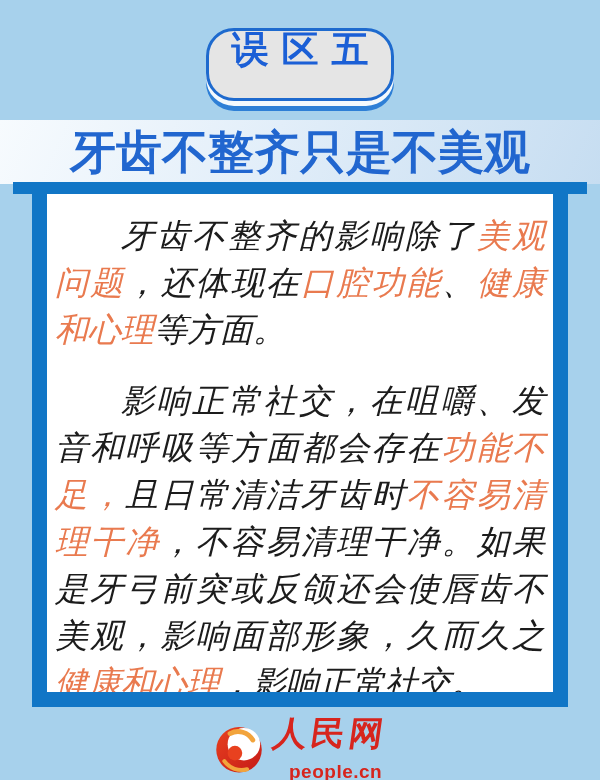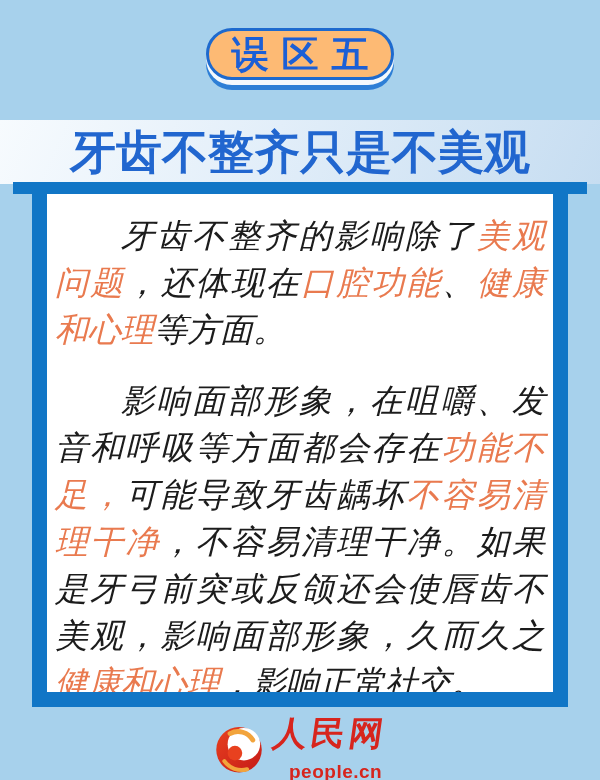--- a/index.html
+++ b/index.html
@@ -9,25 +9,25 @@
     width: 600px; height: 780px;
     background: #a7d1ec;
     overflow: hidden;
     font-family: "Liberation Sans", "DejaVu Sans", sans-serif;
   }
   
   .badge {
     position: absolute;
     left: 50%; transform: translateX(-50%);
     top: 28px;
-    width: 188px; height: 52px;
-    background: #fdba74;
+    width: 188px; height: 73px;
+    background: #e5e5e5;
     border: 3px solid #1e6ace;
     border-radius: 28px;
-    display: flex; align-items: center; justify-content: center;
+    display: flex; align-items: flex-start; justify-content: center;
     box-shadow: 0 5px 0 0 #f4f9fd, 0 10px 0 0 #2e7fd6;
   }
   .badge-label {
     color: #1b5fd6;
     font-size: 37px;
     font-weight: bold;
     letter-spacing: 13px;
     text-indent: 13px;
     line-height: 1;
   }
@@ -113,21 +113,21 @@
 </div>
 
 <div class="title-banner">
   <span class="page-title">牙齿不整齐只是不美观</span>
 </div>
 
 <div class="card">
   <div class="card-topbar"></div>
   <div class="card-body">
     <p><span>牙齿不整齐的影响除了</span><span class="hl">美观问题</span><span>，还体现在</span><span class="hl">口腔功能</span><span>、</span><span class="hl">健康和心理</span><span>等方面。</span></p>
-    <p><span>影响面部形象，在咀嚼、发音和呼吸等方面都会存在</span><span class="hl">功能不足，</span><span>可能导致牙齿龋坏</span><span class="hl">不容易清理干净</span><span>，不容易清理干净。如果是牙弓前突或反颌还会使唇齿不美观，影响面部形象，久而久之</span><span class="hl">健康和心理</span><span>，影响正常社交。</span></p>
+    <p><span>影响正常社交，在咀嚼、发音和呼吸等方面都会存在</span><span class="hl">功能不足，</span><span>且日常清洁牙齿时</span><span class="hl">不容易清理干净</span><span>，不容易清理干净。如果是牙弓前突或反颌还会使唇齿不美观，影响面部形象，久而久之</span><span class="hl">健康和心理</span><span>，影响正常社交。</span></p>
   </div>
 </div>
 
 <div class="footer">
   <svg class="logo-icon" width="52" height="52" viewBox="0 0 64 64" aria-hidden="true">
     <defs>
       <linearGradient id="lgRed" x1="0" y1="0" x2="1" y2="1">
         <stop offset="0" stop-color="#e8411f"></stop>
         <stop offset="1" stop-color="#c51a17"></stop>
       </linearGradient>

